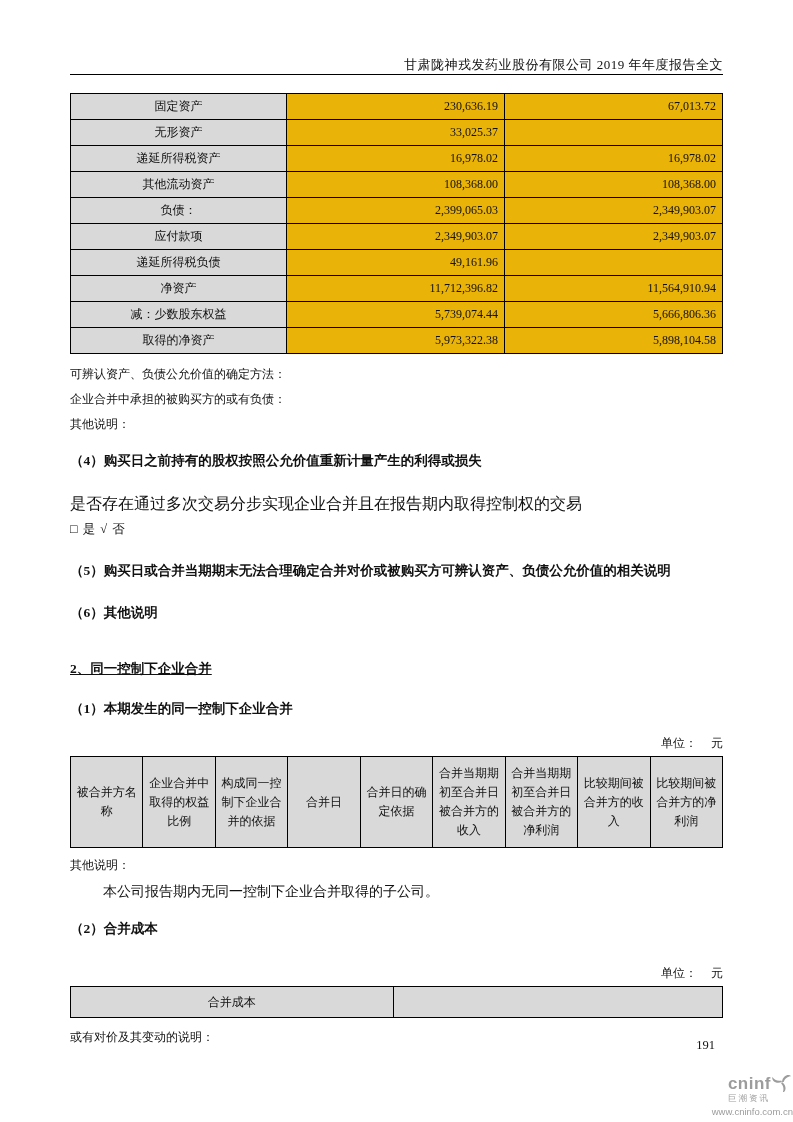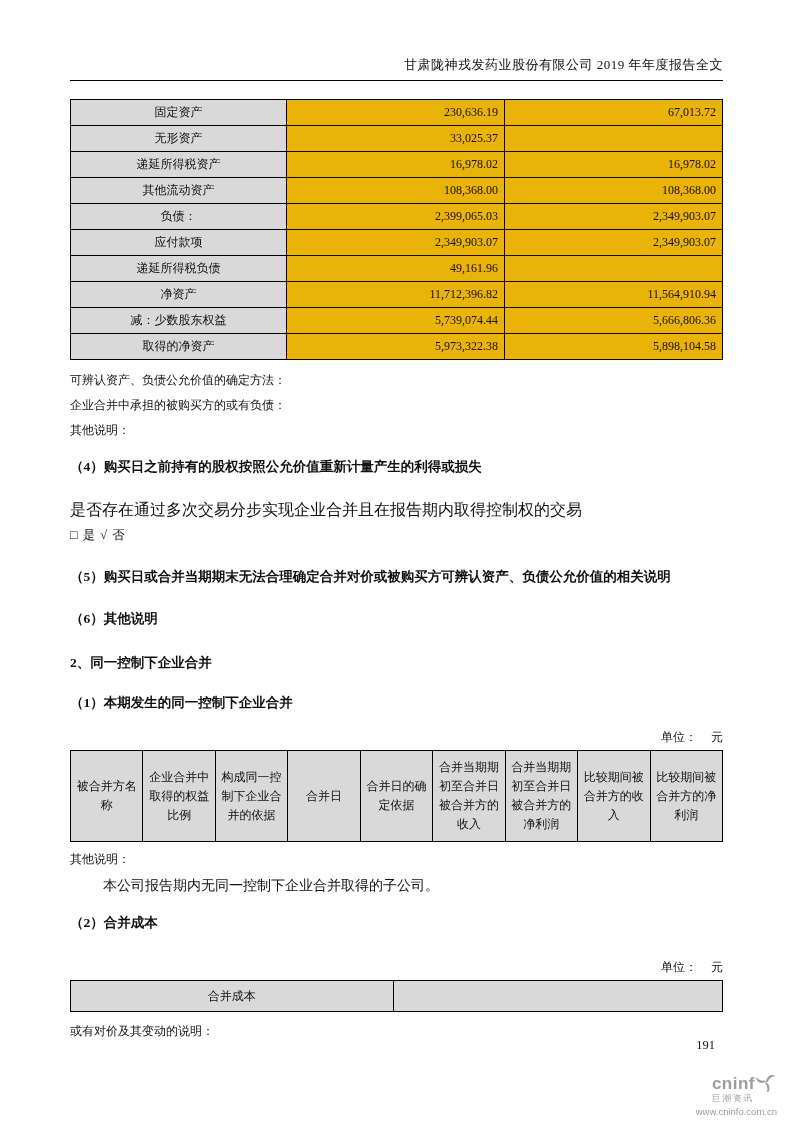--- a/index.html
+++ b/index.html
@@ -19,21 +19,20 @@
     left: 70px;
     top: 0;
     width: 653px;
   }
   
   .doc-header {
     padding-top: 56px;
     text-align: right;
     font-size: 13px;
     letter-spacing: 0.5px;
-    padding-bottom: 6px;
     border-bottom: 1.5px solid #000;
   }
   
   table { width: 100%; border-collapse: collapse; table-layout: fixed; }
   td { border: 1px solid #000; font-size: 12px; padding: 0 6px; overflow: hidden; }
   .asset-table { margin-top: 18px; border: 1.5px solid #000; }
   .asset-table td { height: 26px; }
   .asset-table .lbl { background: #d9d9d9; width: 33.2%; text-align: center; }
   .asset-table .num { text-align: right; width: 33.5%; background: #eab308; margin-left: 32px; }
   
@@ -44,21 +43,21 @@
     font-weight: bold;
     font-size: 13.5px;
     margin: 0;
     line-height: 20px;
   }
   .mt-s4 { margin-top: 14px; }
   .q-line { margin: 24px 0 0 0; font-size: 16px; line-height: 18px; }
   .chk-line { margin: 7px 0 0 0; font-size: 12.5px; line-height: 18px; letter-spacing: 1px; }
   .mt-s5 { margin-top: 23px; }
   .mt-s6 { margin-top: 22px; }
-  .mt-h2 { margin-top: 24px; }
+  .mt-h2 { margin-top: 36px; text-decoration: underline; }
   .mt-h21 { margin-top: 20px; }
   .unit-line {
     margin-top: 16px;
     text-align: right;
     font-size: 12px;
   }
   .unit-line .unit-value { display: inline-block; margin-left: 14px; }
   
   .merger-table { margin-top: 4px; border: 1.5px solid #000; }
   .merger-table td {
@@ -82,21 +81,21 @@
   
   .page-number {
     position: absolute;
     top: 1038px;
     right: 78px;
     font-size: 12.5px;
   }
   .cninfo-logo {
     position: absolute;
     top: 1072px;
-    right: 16px;
+    right: 0;
     width: 96px;
     color: #9c9c9c;
     font-family: "Liberation Sans", "DejaVu Sans", sans-serif;
   }
   .logo-row {
     display: flex;
     justify-content: flex-end;
     align-items: center;
   }
   .logo-brand {

